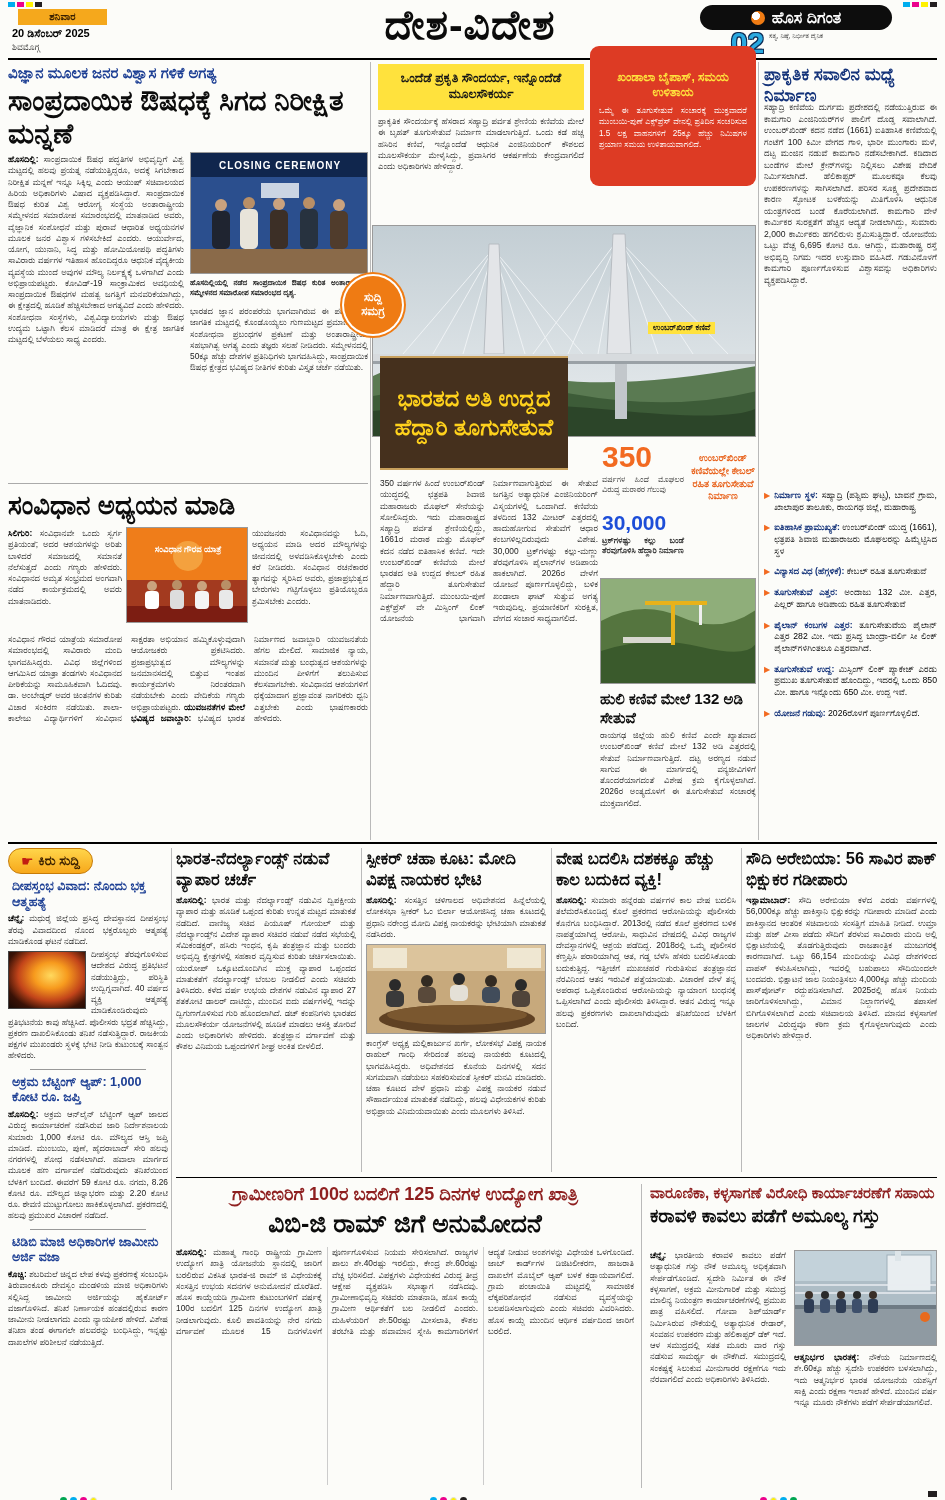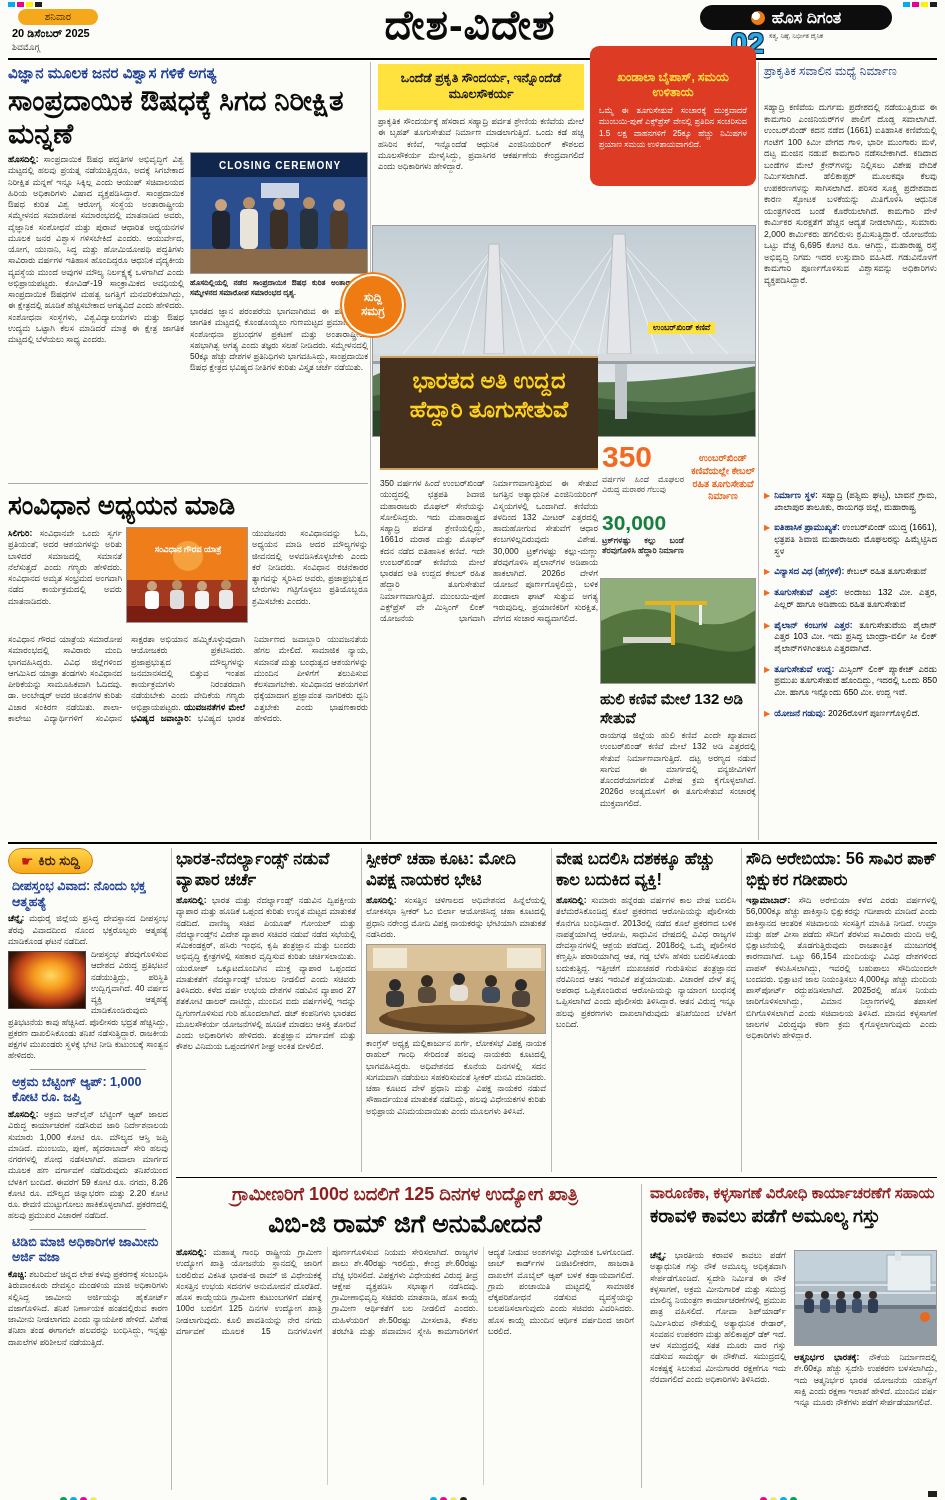--- a/index.html
+++ b/index.html
@@ -41,21 +41,21 @@
       <i style="background:#fff100"></i>
       <i style="background:#231f20"></i>
   </div>
   <div class="abs reg" style="right:8px;top:2px">
     <i style="background:#00adee"></i>
       <i style="background:#ec018c"></i>
       <i style="background:#fff100"></i>
       <i style="background:#231f20"></i>
   </div>
 
-  <div class="abs" style="left:18px;top:9px;width:80px;height:16px;background:#f5a81c;border-radius:8px;display:flex;align-items:center;justify-content:center;font-size:10px;font-weight:normal;color:#3a2000">ಶನಿವಾರ</div>
+  <div class="abs" style="left:18px;top:9px;width:89px;height:16px;background:#f5a81c;border-radius:0;display:flex;align-items:center;justify-content:center;font-size:10px;font-weight:bold;color:#3a2000">ಶನಿವಾರ</div>
   <div class="abs" style="left:12px;top:27px;width:110px;font-size:11px;font-weight:bold;color:#000">20 ಡಿಸೆಂಬರ್ 2025</div>
   <div class="abs" style="left:12px;top:42px;width:110px;font-size:9px;color:#222">ಶಿವಮೊಗ್ಗ</div>
 
   <div class="abs" style="left:250px;top:2px;width:440px;text-align:center;font-size:41px;font-weight:bold;color:#0b0b0b;letter-spacing:1px">ದೇಶ-ವಿದೇಶ</div>
 
   <div class="abs" style="left:700px;top:5px;width:192px;height:25px;background:#0d0d0d;border-radius:13px;display:flex;align-items:center;justify-content:center;gap:7px">
     <span style="width:14px;height:14px;border-radius:50%;background:radial-gradient(circle at 35% 35%,#fff 0 30%,#ef7b13 32% 100%)"></span>
     <span style="color:#fff;font-weight:bold;font-size:16px">ಹೊಸ ದಿಗಂತ</span>
   </div>
   <div class="abs" style="left:700px;top:32px;width:192px;text-align:center;font-size:6.5px;color:#333">ಸತ್ಯ, ನಿಷ್ಠೆ, ನಿರ್ಭೀತ ದೈನಿಕ</div>
@@ -124,21 +124,21 @@
   <div class="abs vr" style="left:758px;top:62px;height:778px"></div>
 
   <div class="abs" style="left:378px;top:64px;width:206px;height:46px;background:#ffe23d;display:flex;align-items:center;justify-content:center;text-align:center;font-weight:bold;font-size:12.5px;line-height:1.25;color:#161616;padding:2px 6px">ಒಂದೆಡೆ ಪ್ರಕೃತಿ ಸೌಂದರ್ಯ, ಇನ್ನೊಂದೆಡೆ ಮೂಲಸೌಕರ್ಯ</div>
   <div class="abs bt" style="left:378px;top:116px;width:206px;height:104px">ಪ್ರಾಕೃತಿಕ ಸೌಂದರ್ಯಕ್ಕೆ ಹೆಸರಾದ ಸಹ್ಯಾದ್ರಿ ಪರ್ವತ ಶ್ರೇಣಿಯ ಕಣಿವೆಯ ಮೇಲೆ ಈ ಬೃಹತ್ ತೂಗುಸೇತುವೆ ನಿರ್ಮಾಣ ಮಾಡಲಾಗುತ್ತಿದೆ. ಒಂದು ಕಡೆ ಹಚ್ಚ ಹಸಿರಿನ ಕಣಿವೆ, ಇನ್ನೊಂದೆಡೆ ಆಧುನಿಕ ಎಂಜಿನಿಯರಿಂಗ್ ಕೌಶಲದ ಮೂಲಸೌಕರ್ಯ ಮೇಳೈಸಿದ್ದು, ಪ್ರವಾಸಿಗರ ಆಕರ್ಷಣೆಯ ಕೇಂದ್ರವಾಗಲಿದೆ ಎಂದು ಅಧಿಕಾರಿಗಳು ಹೇಳಿದ್ದಾರೆ.</div>
 
   <div class="abs" style="left:590px;top:46px;width:166px;height:140px;background:#dd3b24;border-radius:9px;padding:24px 9px;overflow:hidden">
     <div style="text-align:center;font-weight:bold;font-size:12px;line-height:1.25;color:#ffe23d;margin-bottom:5px">ಖಂಡಾಲಾ ಬೈಪಾಸ್, ಸಮಯ ಉಳಿತಾಯ</div>
     <div style="font-size:8.2px;line-height:1.38;text-align:justify;color:#fff">ಒಮ್ಮೆ ಈ ತೂಗುಸೇತುವೆ ಸಂಚಾರಕ್ಕೆ ಮುಕ್ತವಾದರೆ ಮುಂಬಯಿ-ಪುಣೆ ಎಕ್ಸ್‌ಪ್ರೆಸ್ ವೇನಲ್ಲಿ ಪ್ರತಿದಿನ ಸಂಚರಿಸುವ 1.5 ಲಕ್ಷ ವಾಹನಗಳಿಗೆ 25ಕ್ಕೂ ಹೆಚ್ಚು ನಿಮಿಷಗಳ ಪ್ರಯಾಣ ಸಮಯ ಉಳಿತಾಯವಾಗಲಿದೆ.</div>
   </div>
 
-  <div class="abs" style="left:764px;top:64px;width:173px;font-size:12px;font-weight:normal;line-height:1.25;color:#14337a">ಪ್ರಾಕೃತಿಕ ಸವಾಲಿನ ಮಧ್ಯೆ ನಿರ್ಮಾಣ</div>
+  <div class="abs" style="left:764px;top:64px;width:173px;font-size:17px;font-weight:bold;line-height:1.25;color:#14337a">ಪ್ರಾಕೃತಿಕ ಸವಾಲಿನ ಮಧ್ಯೆ ನಿರ್ಮಾಣ</div>
   <div class="abs bt" style="left:764px;top:102px;width:173px;height:380px;font-size:8.6px">ಸಹ್ಯಾದ್ರಿ ಕಣಿವೆಯ ದುರ್ಗಮ ಪ್ರದೇಶದಲ್ಲಿ ನಡೆಯುತ್ತಿರುವ ಈ ಕಾಮಗಾರಿ ಎಂಜಿನಿಯರ್‌ಗಳ ಪಾಲಿಗೆ ದೊಡ್ಡ ಸವಾಲಾಗಿದೆ. ಉಂಬರ್‌ಖಿಂಡ್ ಕದನ ನಡೆದ (1661) ಐತಿಹಾಸಿಕ ಕಣಿವೆಯಲ್ಲಿ ಗಂಟೆಗೆ 100 ಕಿಮೀ ವೇಗದ ಗಾಳಿ, ಭಾರೀ ಮುಂಗಾರು ಮಳೆ, ದಟ್ಟ ಮಂಜಿನ ನಡುವೆ ಕಾಮಗಾರಿ ನಡೆಸಬೇಕಾಗಿದೆ. ಕಡಿದಾದ ಬಂಡೆಗಳ ಮೇಲೆ ಕ್ರೇನ್‌ಗಳನ್ನು ನಿಲ್ಲಿಸಲು ವಿಶೇಷ ವೇದಿಕೆ ನಿರ್ಮಿಸಲಾಗಿದೆ. ಹೆಲಿಕಾಪ್ಟರ್ ಮೂಲಕವೂ ಕೆಲವು ಉಪಕರಣಗಳನ್ನು ಸಾಗಿಸಲಾಗಿದೆ. ಪರಿಸರ ಸೂಕ್ಷ್ಮ ಪ್ರದೇಶವಾದ ಕಾರಣ ಸ್ಫೋಟಕ ಬಳಕೆಯನ್ನು ಮಿತಿಗೊಳಿಸಿ ಆಧುನಿಕ ಯಂತ್ರಗಳಿಂದ ಬಂಡೆ ಕೊರೆಯಲಾಗಿದೆ. ಕಾಮಗಾರಿ ವೇಳೆ ಕಾರ್ಮಿಕರ ಸುರಕ್ಷತೆಗೆ ಹೆಚ್ಚಿನ ಆದ್ಯತೆ ನೀಡಲಾಗಿದ್ದು, ಸುಮಾರು 2,000 ಕಾರ್ಮಿಕರು ಹಗಲಿರುಳು ಶ್ರಮಿಸುತ್ತಿದ್ದಾರೆ. ಯೋಜನೆಯ ಒಟ್ಟು ವೆಚ್ಚ 6,695 ಕೋಟಿ ರೂ. ಆಗಿದ್ದು, ಮಹಾರಾಷ್ಟ್ರ ರಸ್ತೆ ಅಭಿವೃದ್ಧಿ ನಿಗಮ ಇದರ ಉಸ್ತುವಾರಿ ವಹಿಸಿದೆ. ಗಡುವಿನೊಳಗೆ ಕಾಮಗಾರಿ ಪೂರ್ಣಗೊಳಿಸುವ ವಿಶ್ವಾಸವನ್ನು ಅಧಿಕಾರಿಗಳು ವ್ಯಕ್ತಪಡಿಸಿದ್ದಾರೆ.</div>
 
   <div class="abs photo" style="left:372px;top:225px;width:384px;height:212px">
     <svg viewBox="0 0 384 212" width="384" height="212" preserveAspectRatio="none">
       <defs>
         <linearGradient id="sky" x1="0" y1="0" x2="0" y2="1">
           <stop offset="0" stop-color="#c3ced4"></stop>
             <stop offset="1" stop-color="#e9edef"></stop>
         </linearGradient>
       </defs>
@@ -170,30 +170,30 @@
       <rect x="0" y="135" width="384" height="3" fill="#9aa1a6"></rect>
     </svg>
   </div>
   <div class="abs" style="left:648px;top:322px;background:#ffe23d;padding:1px 5px;font-size:8px;font-weight:bold;color:#161616;z-index:4">ಉಂಬರ್‌ಖಿಂಡ್ ಕಣಿವೆ</div>
 
   <div class="abs badge-circle" style="left:344px;top:276px;width:58px;height:58px">
     <span>ಸುದ್ದಿ</span>
     <span>ಸಮಗ್ರ</span>
   </div>
 
-  <div class="abs" style="left:380px;top:356px;width:218px;height:114px;background:#45301d;z-index:3;display:flex;align-items:flex-start;justify-content:center;text-align:center;padding:8px;border-top:2px solid #c8a05c;border-bottom:2px solid #c8a05c">
+  <div class="abs" style="left:380px;top:356px;width:188px;height:114px;background:#45301d;z-index:3;display:flex;align-items:center;justify-content:center;text-align:center;padding:8px;border-top:2px solid #c8a05c;border-bottom:2px solid #c8a05c">
     <span style="color:#ffd21c;font-weight:bold;font-size:22.5px;line-height:1.3">ಭಾರತದ ಅತಿ ಉದ್ದದ ಹೆದ್ದಾರಿ ತೂಗುಸೇತುವೆ</span>
   </div>
 
   <div class="abs" style="left:602px;top:442px;width:82px">
     <div style="font-size:30px;font-weight:bold;color:#f26a21;line-height:1">350</div>
     <div style="font-size:8px;font-weight:normal;color:#333;line-height:1.3;margin-top:3px;text-align:justify">ವರ್ಷಗಳ ಹಿಂದೆ ಮೊಘಲರ ವಿರುದ್ಧ ಮರಾಠರ ಗೆಲುವು</div>
   </div>
   <div class="abs" style="left:602px;top:512px;width:82px">
-    <div style="font-size:21px;font-weight:bold;color:#15803d;line-height:1">30,000</div>
+    <div style="font-size:21px;font-weight:bold;color:#1d4ed8;line-height:1">30,000</div>
     <div style="font-size:8px;font-weight:bold;color:#333;line-height:1.3;margin-top:3px;text-align:justify">ಟ್ರಕ್‌ಗಳಷ್ಟು ಕಲ್ಲು ಬಂಡೆ ತೆರವುಗೊಳಿಸಿ ಹೆದ್ದಾರಿ ನಿರ್ಮಾಣ</div>
   </div>
   <div class="abs" style="left:690px;top:452px;width:66px;text-align:center;font-size:9.5px;font-weight:bold;color:#e8611a;line-height:1.35">ಉಂಬರ್‌ಖಿಂಡ್ ಕಣಿವೆಯಲ್ಲೇ ಕೇಬಲ್ ರಹಿತ ತೂಗುಸೇತುವೆ ನಿರ್ಮಾಣ</div>
 
   <div class="abs bt" style="left:380px;top:478px;width:218px;height:360px;column-count:2;column-gap:8px">350 ವರ್ಷಗಳ ಹಿಂದೆ ಉಂಬರ್‌ಖಿಂಡ್ ಯುದ್ಧದಲ್ಲಿ ಛತ್ರಪತಿ ಶಿವಾಜಿ ಮಹಾರಾಜರು ಮೊಘಲ್ ಸೇನೆಯನ್ನು ಸೋಲಿಸಿದ್ದರು. ಇದು ಮಹಾರಾಷ್ಟ್ರದ ಸಹ್ಯಾದ್ರಿ ಪರ್ವತ ಶ್ರೇಣಿಯಲ್ಲಿದ್ದು, 1661ರ ಮರಾಠ ಮತ್ತು ಮೊಘಲ್ ಕದನ ನಡೆದ ಐತಿಹಾಸಿಕ ಕಣಿವೆ. ಇದೇ ಉಂಬರ್‌ಖಿಂಡ್ ಕಣಿವೆಯ ಮೇಲೆ ಭಾರತದ ಅತಿ ಉದ್ದದ ಕೇಬಲ್ ರಹಿತ ಹೆದ್ದಾರಿ ತೂಗುಸೇತುವೆ ನಿರ್ಮಾಣವಾಗುತ್ತಿದೆ. ಮುಂಬಯಿ-ಪುಣೆ ಎಕ್ಸ್‌ಪ್ರೆಸ್ ವೇ ಮಿಸ್ಸಿಂಗ್ ಲಿಂಕ್ ಯೋಜನೆಯ ಭಾಗವಾಗಿ ನಿರ್ಮಾಣವಾಗುತ್ತಿರುವ ಈ ಸೇತುವೆ ಜಗತ್ತಿನ ಅತ್ಯಾಧುನಿಕ ಎಂಜಿನಿಯರಿಂಗ್ ವಿಸ್ಮಯಗಳಲ್ಲಿ ಒಂದಾಗಿದೆ. ಕಣಿವೆಯ ತಳದಿಂದ 132 ಮೀಟರ್ ಎತ್ತರದಲ್ಲಿ ಹಾದುಹೋಗುವ ಸೇತುವೆಗೆ ಆಧಾರ ಕಂಬಗಳಿಲ್ಲದಿರುವುದು ವಿಶೇಷ. 30,000 ಟ್ರಕ್‌ಗಳಷ್ಟು ಕಲ್ಲು-ಮಣ್ಣು ತೆರವುಗೊಳಿಸಿ ಪೈಲಾನ್‌ಗಳ ಅಡಿಪಾಯ ಹಾಕಲಾಗಿದೆ. 2026ರ ವೇಳೆಗೆ ಯೋಜನೆ ಪೂರ್ಣಗೊಳ್ಳಲಿದ್ದು, ಬಳಿಕ ಖಂಡಾಲಾ ಘಾಟ್ ಸುತ್ತುವ ಅಗತ್ಯ ಇರುವುದಿಲ್ಲ. ಪ್ರಯಾಣಿಕರಿಗೆ ಸುರಕ್ಷಿತ, ವೇಗದ ಸಂಚಾರ ಸಾಧ್ಯವಾಗಲಿದೆ.</div>
 
   <div class="abs photo" style="left:600px;top:578px;width:156px;height:106px">
     <svg viewBox="0 0 156 106" width="156" height="106" preserveAspectRatio="none">
       <rect width="156" height="106" fill="#8fae7a"></rect>
       <path d="M0,42 Q40,20 80,38 T156,30 L156,106 L0,106 Z" fill="#55753f"></path>
@@ -219,21 +219,21 @@
     <div class="s-item">
         <span class="mk">▶</span>
         <span><b class="s-lbl">ವಿನ್ಯಾಸದ ವಿಧ (ಹೆಗ್ಗಳಿಕೆ):</b> <span>ಕೇಬಲ್ ರಹಿತ ತೂಗುಸೇತುವೆ</span></span>
       </div>
     <div class="s-item">
         <span class="mk">▶</span>
         <span><b class="s-lbl">ತೂಗುಸೇತುವೆ ಎತ್ತರ:</b> <span>ಅಂದಾಜು 132 ಮೀ. ಎತ್ತರ, ಪಿಲ್ಲರ್ ಹಾಗೂ ಅಡಿಪಾಯ ರಹಿತ ತೂಗುಸೇತುವೆ</span></span>
       </div>
     <div class="s-item">
         <span class="mk">▶</span>
-        <span><b class="s-lbl">ಪೈಲಾನ್ ಕಂಬಗಳ ಎತ್ತರ:</b> <span>ತೂಗುಸೇತುವೆಯ ಪೈಲಾನ್ ಎತ್ತರ 103 ಮೀ. ಇದು ಪ್ರಸಿದ್ಧ ಬಾಂದ್ರಾ-ವರ್ಲಿ ಸೀ ಲಿಂಕ್ ಪೈಲಾನ್‌ಗಳಿಗಿಂತಲೂ ಎತ್ತರವಾಗಿದೆ.</span></span>
+        <span><b class="s-lbl">ಪೈಲಾನ್ ಕಂಬಗಳ ಎತ್ತರ:</b> <span>ತೂಗುಸೇತುವೆಯ ಪೈಲಾನ್ ಎತ್ತರ 282 ಮೀ. ಇದು ಪ್ರಸಿದ್ಧ ಬಾಂದ್ರಾ-ವರ್ಲಿ ಸೀ ಲಿಂಕ್ ಪೈಲಾನ್‌ಗಳಿಗಿಂತಲೂ ಎತ್ತರವಾಗಿದೆ.</span></span>
       </div>
     <div class="s-item">
         <span class="mk">▶</span>
         <span><b class="s-lbl">ತೂಗುಸೇತುವೆ ಉದ್ದ:</b> <span>ಮಿಸ್ಸಿಂಗ್ ಲಿಂಕ್ ಪ್ಯಾಕೇಜ್ ಎರಡು ಪ್ರಮುಖ ತೂಗುಸೇತುವೆ ಹೊಂದಿದ್ದು, ಇದರಲ್ಲಿ ಒಂದು 850 ಮೀ. ಹಾಗೂ ಇನ್ನೊಂದು 650 ಮೀ. ಉದ್ದ ಇವೆ.</span></span>
       </div>
     <div class="s-item">
         <span class="mk">▶</span>
         <span><b class="s-lbl">ಯೋಜನೆ ಗಡುವು:</b> <span>2026ರೊಳಗೆ ಪೂರ್ಣಗೊಳ್ಳಲಿದೆ.</span></span>
       </div>
   </div>

